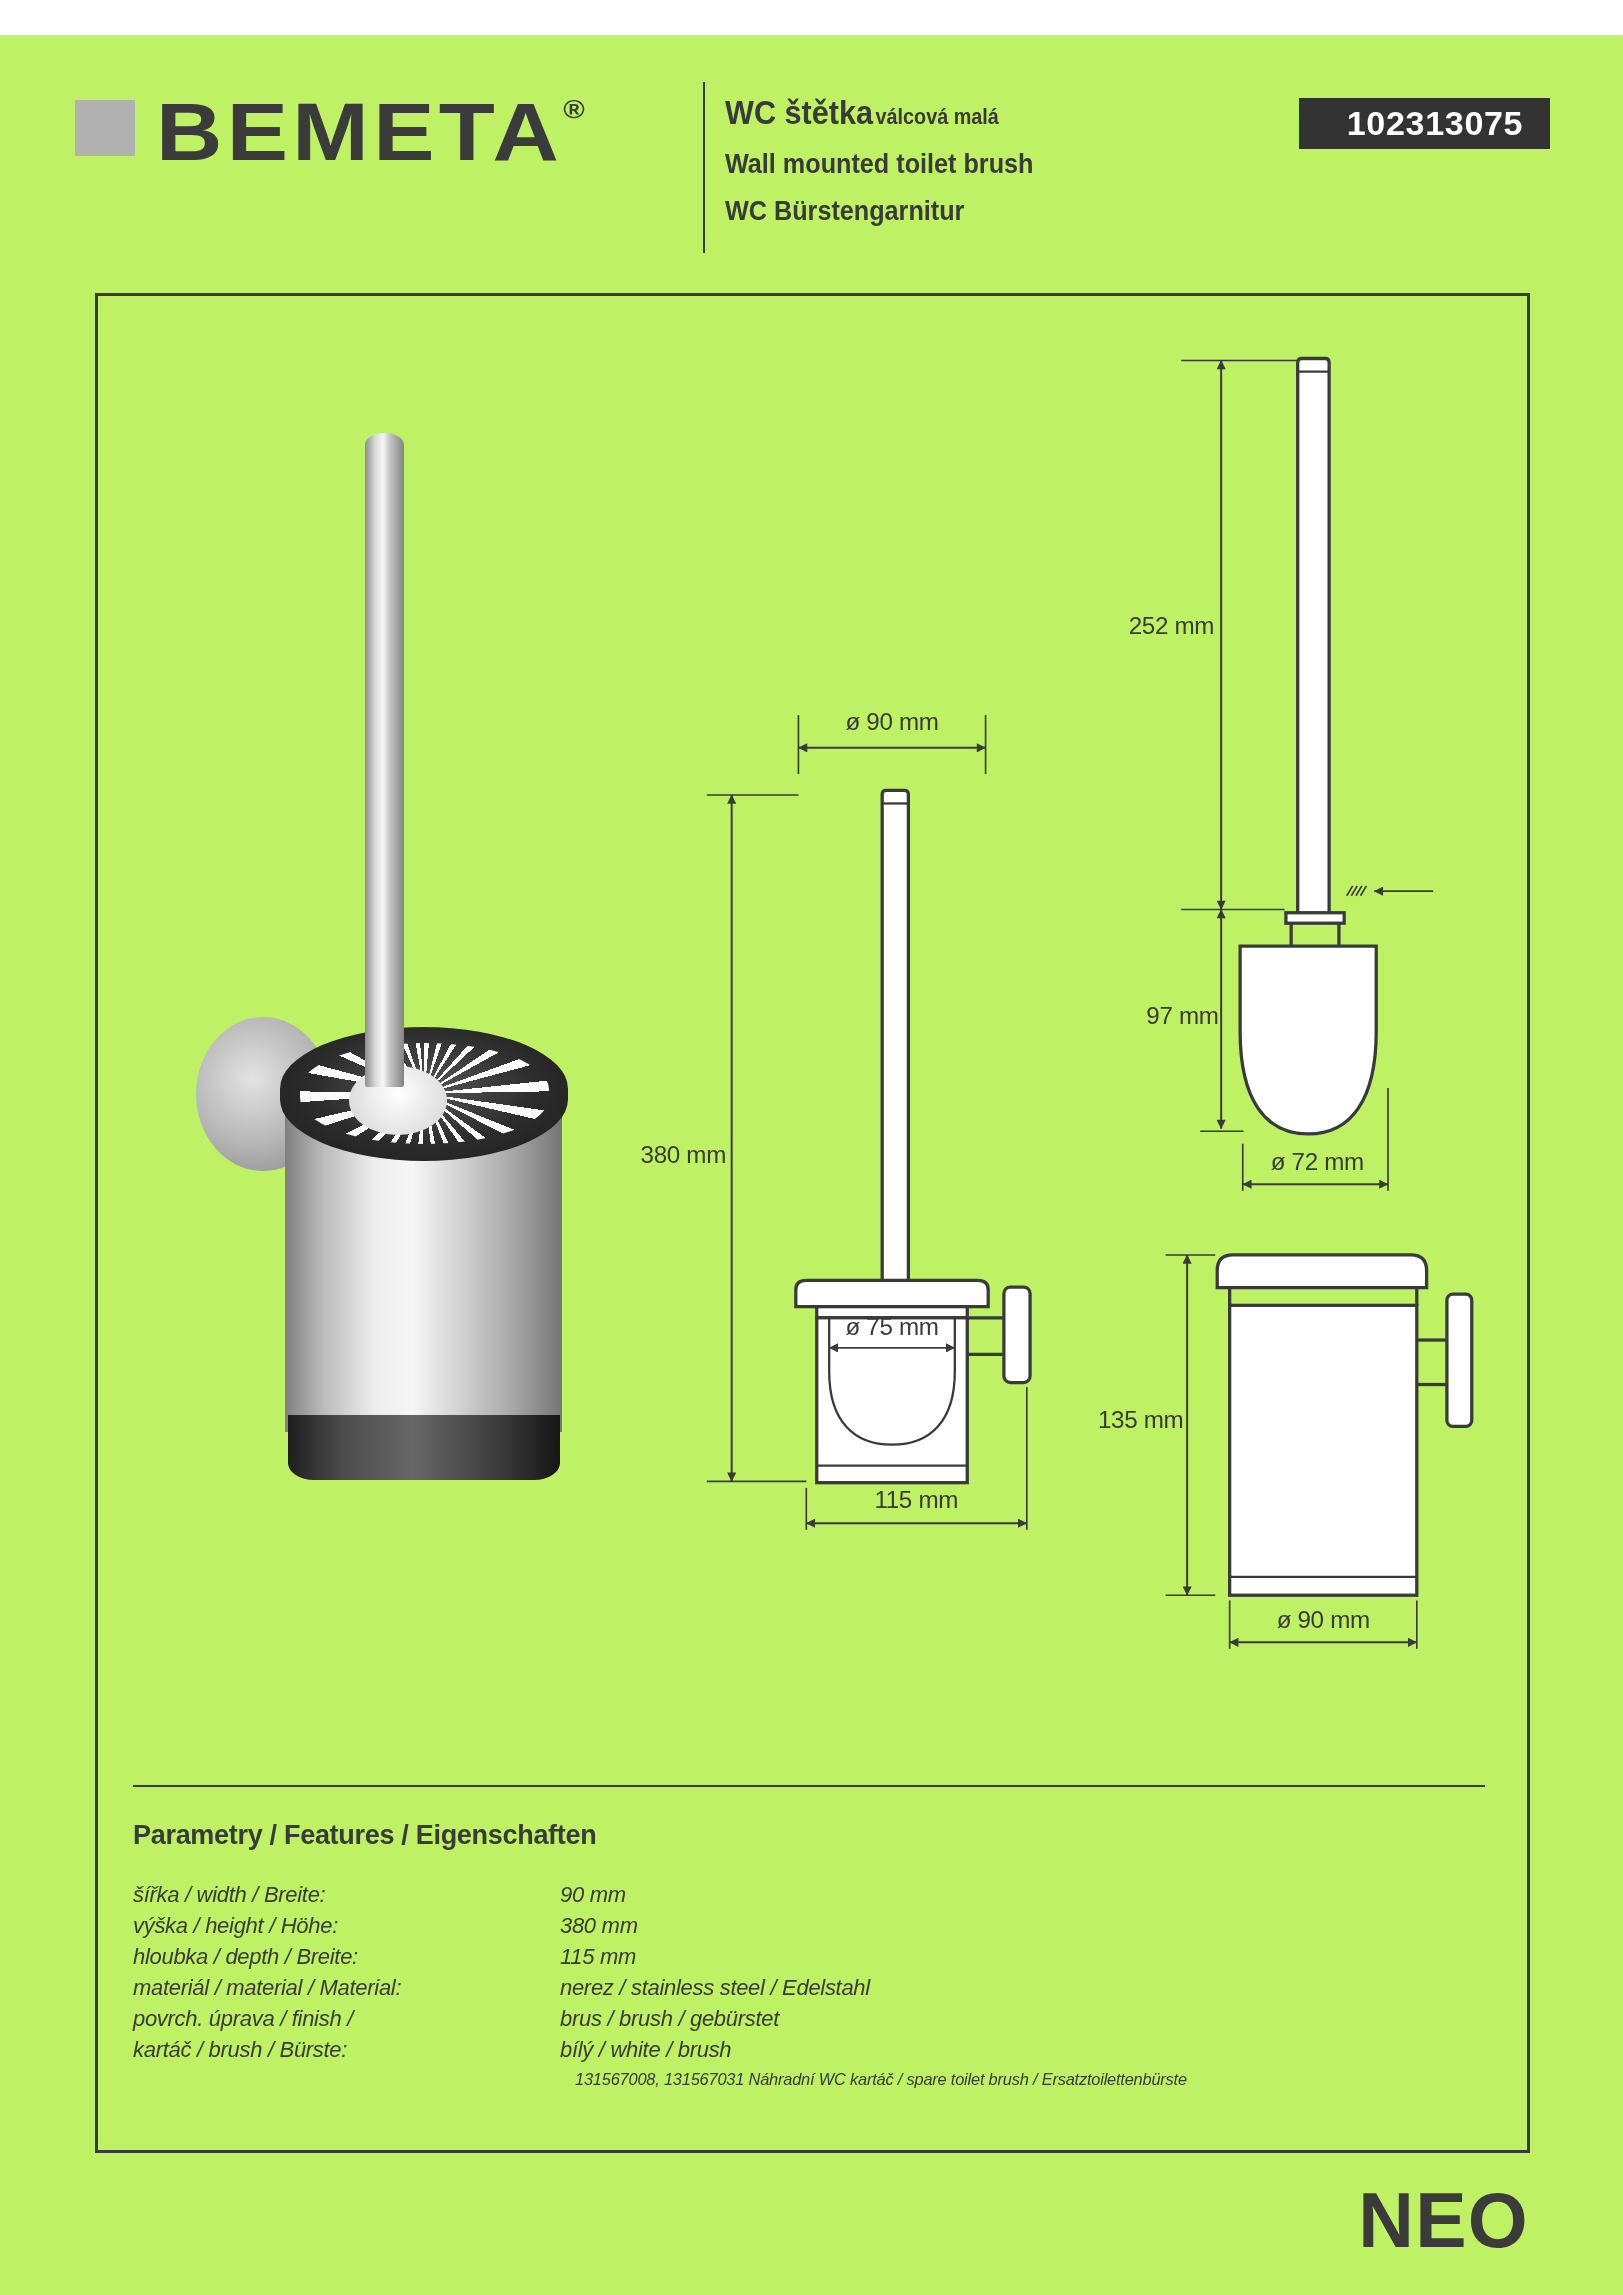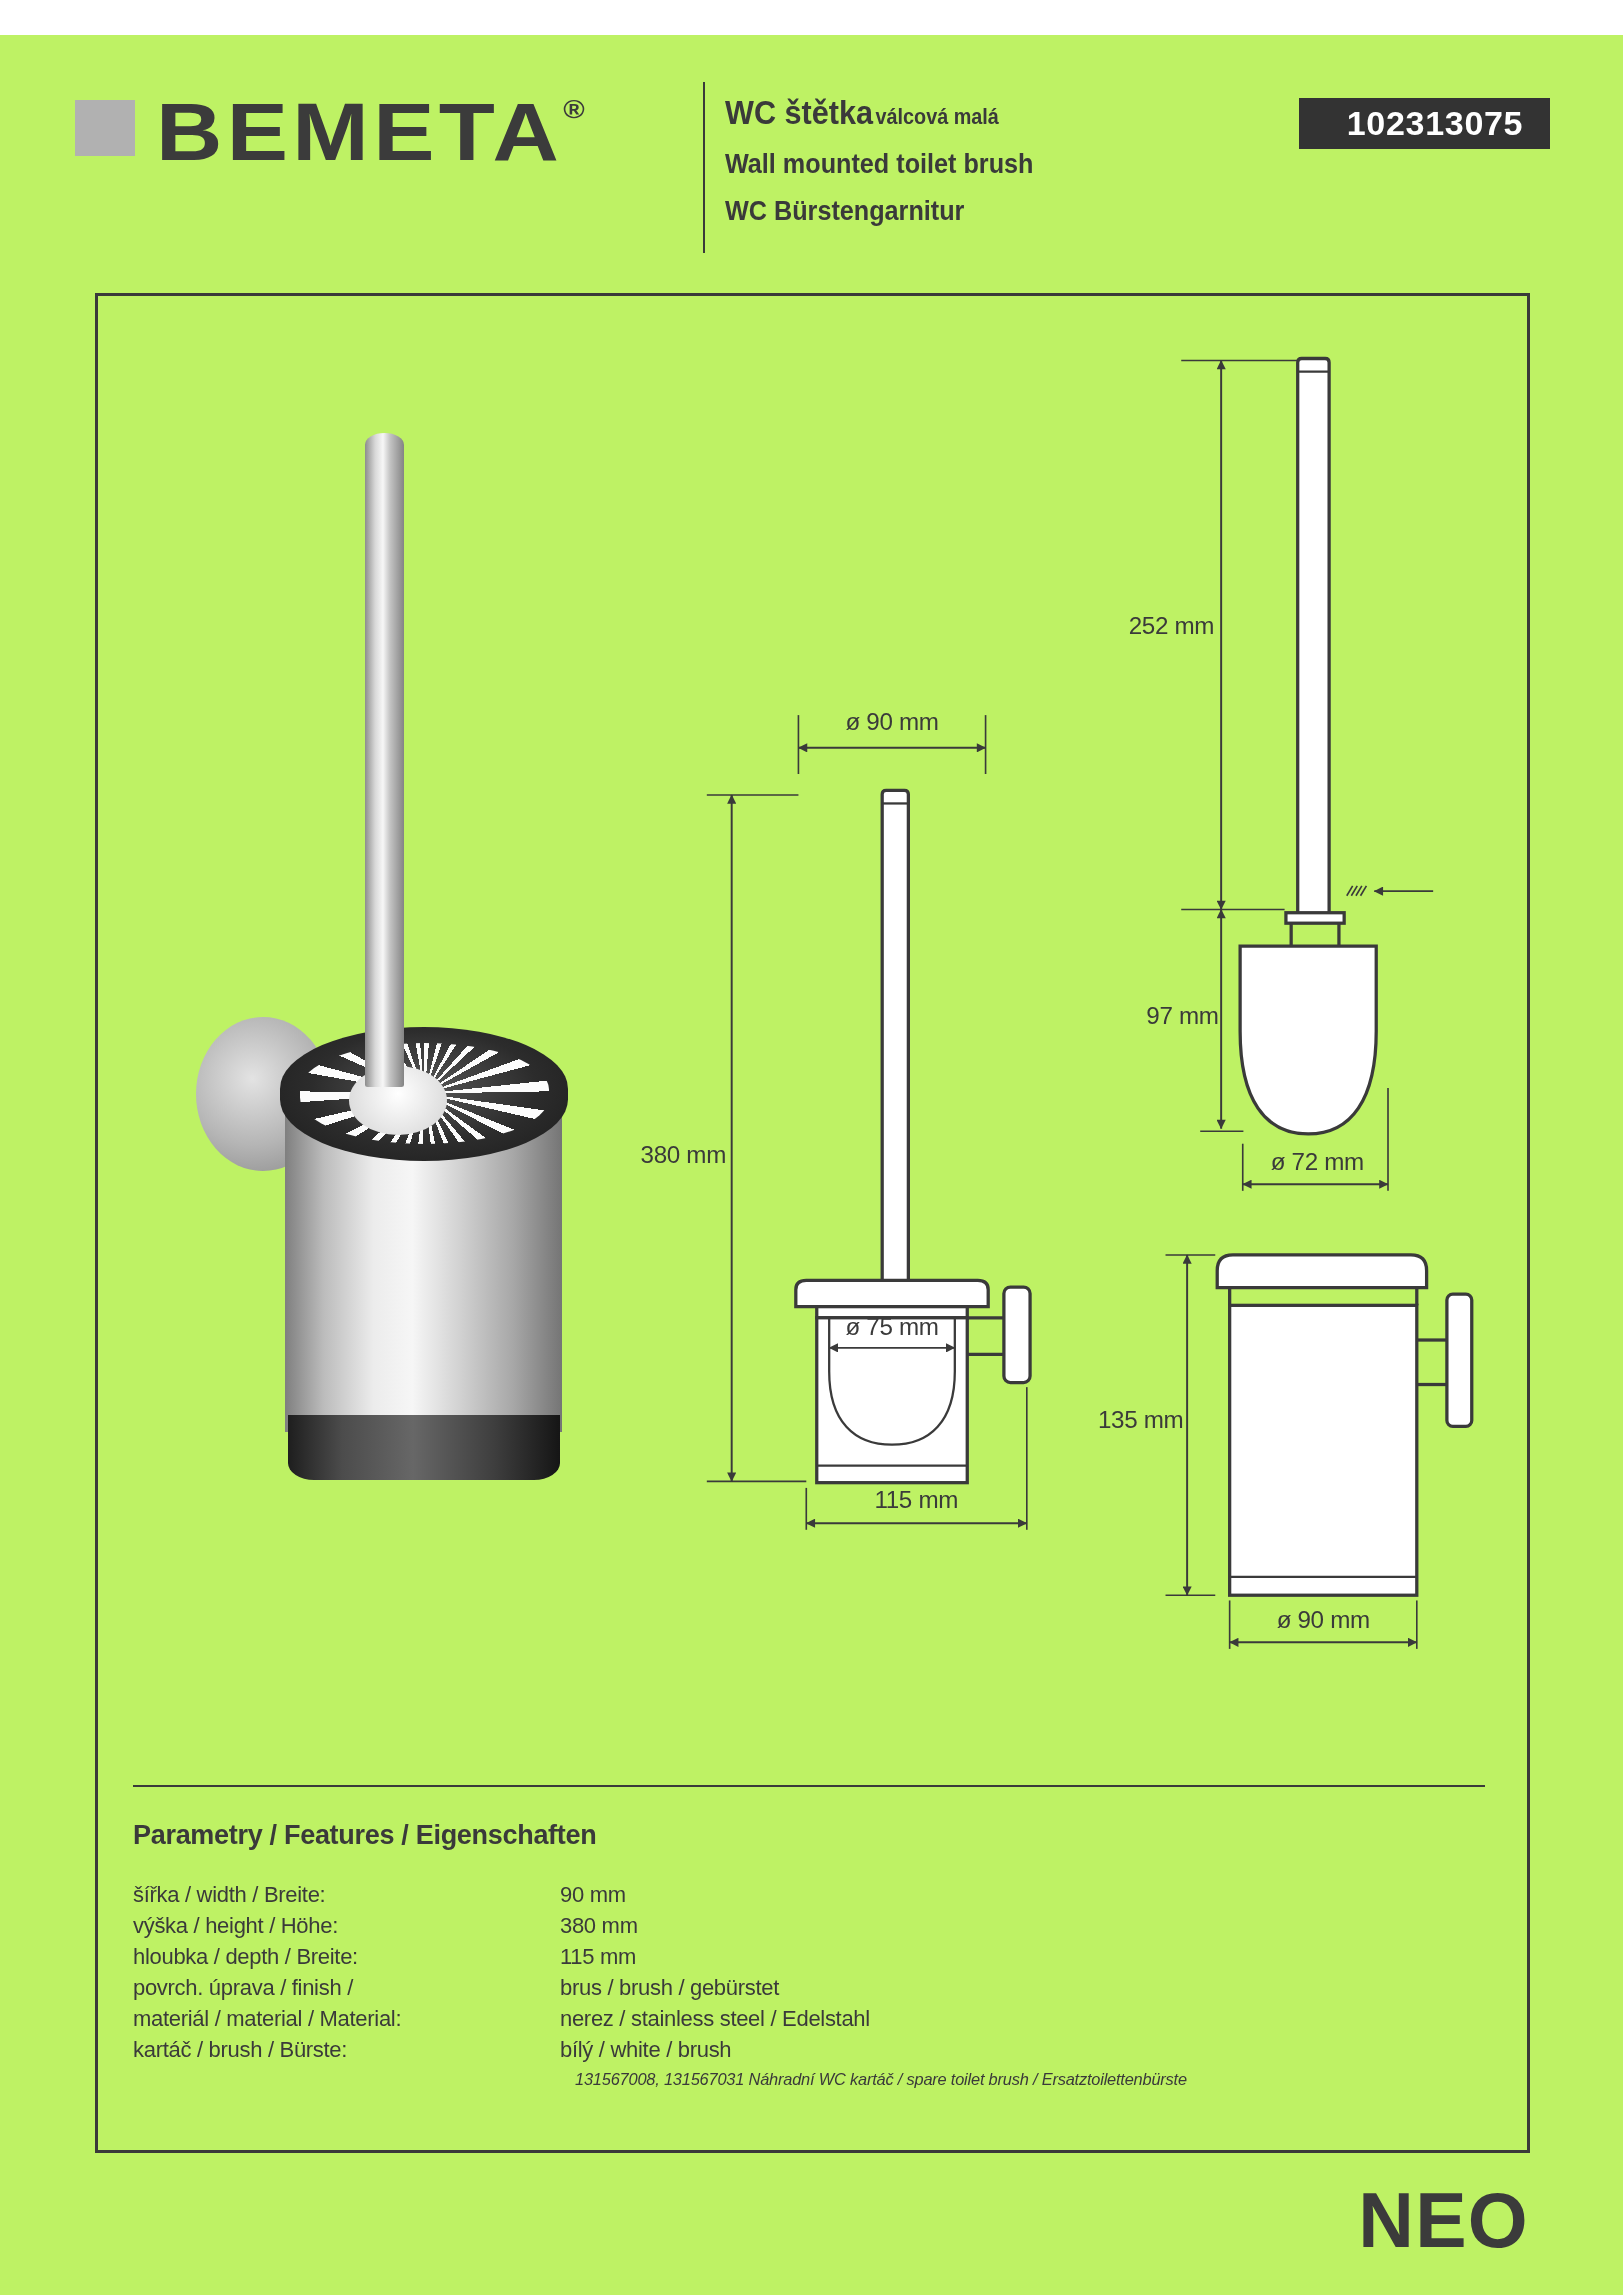--- a/index.html
+++ b/index.html
@@ -51,21 +51,21 @@
   .drawing-svg{left:95px;top:258px;}
   .drawing-svg text{font-family:"Liberation Sans",sans-serif;font-size:37px;fill:#3a3a3a;letter-spacing:-0.5px;}
   .outline{stroke:#3a3a3a;stroke-width:5;fill:#ffffff;}
   .thin{stroke:#3a3a3a;stroke-width:3.5;fill:none;}
   .dim{stroke:#3a3a3a;stroke-width:3;fill:none;}
   .tick{stroke:#3a3a3a;stroke-width:2.5;fill:none;}
 
   
   .param-heading{left:133px;top:1785px;font-size:27px;font-weight:bold;letter-spacing:-0.3px;}
   .param-table{left:133px;top:1844px;width:1243px;}
-  .param-row{display:flex;height:31px;align-items:center;font-size:22px;letter-spacing:-0.3px;}
+  .param-row{display:flex;height:31px;align-items:center;font-size:22px;letter-spacing:-0.3px;font-style:italic;}
   .param-row .lbl{width:427px;flex:0 0 427px;}
   .param-note{left:575px;top:2035px;font-size:16.4px;font-style:italic;letter-spacing:-0.2px;}
 
   
   .series{left:1529px;top:2141px;transform:translateX(-100%);font-size:77px;font-weight:bold;
           color:#3b3b3b;letter-spacing:1.3px;}
 </style>
 </head>
 <body>
 
@@ -211,28 +211,28 @@
     </div>
     <div class="param-row">
       <div class="lbl">výška / height / Höhe:</div>
       <div class="val">380 mm</div>
     </div>
     <div class="param-row">
       <div class="lbl">hloubka / depth / Breite:</div>
       <div class="val">115 mm</div>
     </div>
     <div class="param-row">
+      <div class="lbl">materiál / material / Material:</div>
+      <div class="val">nerez / stainless steel / Edelstahl</div>
+    </div>
+    <div class="param-row">
       <div class="lbl">povrch. úprava / finish /</div>
       <div class="val">brus / brush / gebürstet</div>
     </div>
     <div class="param-row">
-      <div class="lbl">materiál / material / Material:</div>
-      <div class="val">nerez / stainless steel / Edelstahl</div>
-    </div>
-    <div class="param-row">
       <div class="lbl">kartáč / brush / Bürste:</div>
       <div class="val">bílý / white / brush</div>
     </div>
   </div>
 
   <div class="abs param-note">131567008, 131567031  Náhradní WC kartáč / spare toilet brush / Ersatztoilettenbürste</div>
 
   <div class="abs series">NEO</div>
 
 </div>

